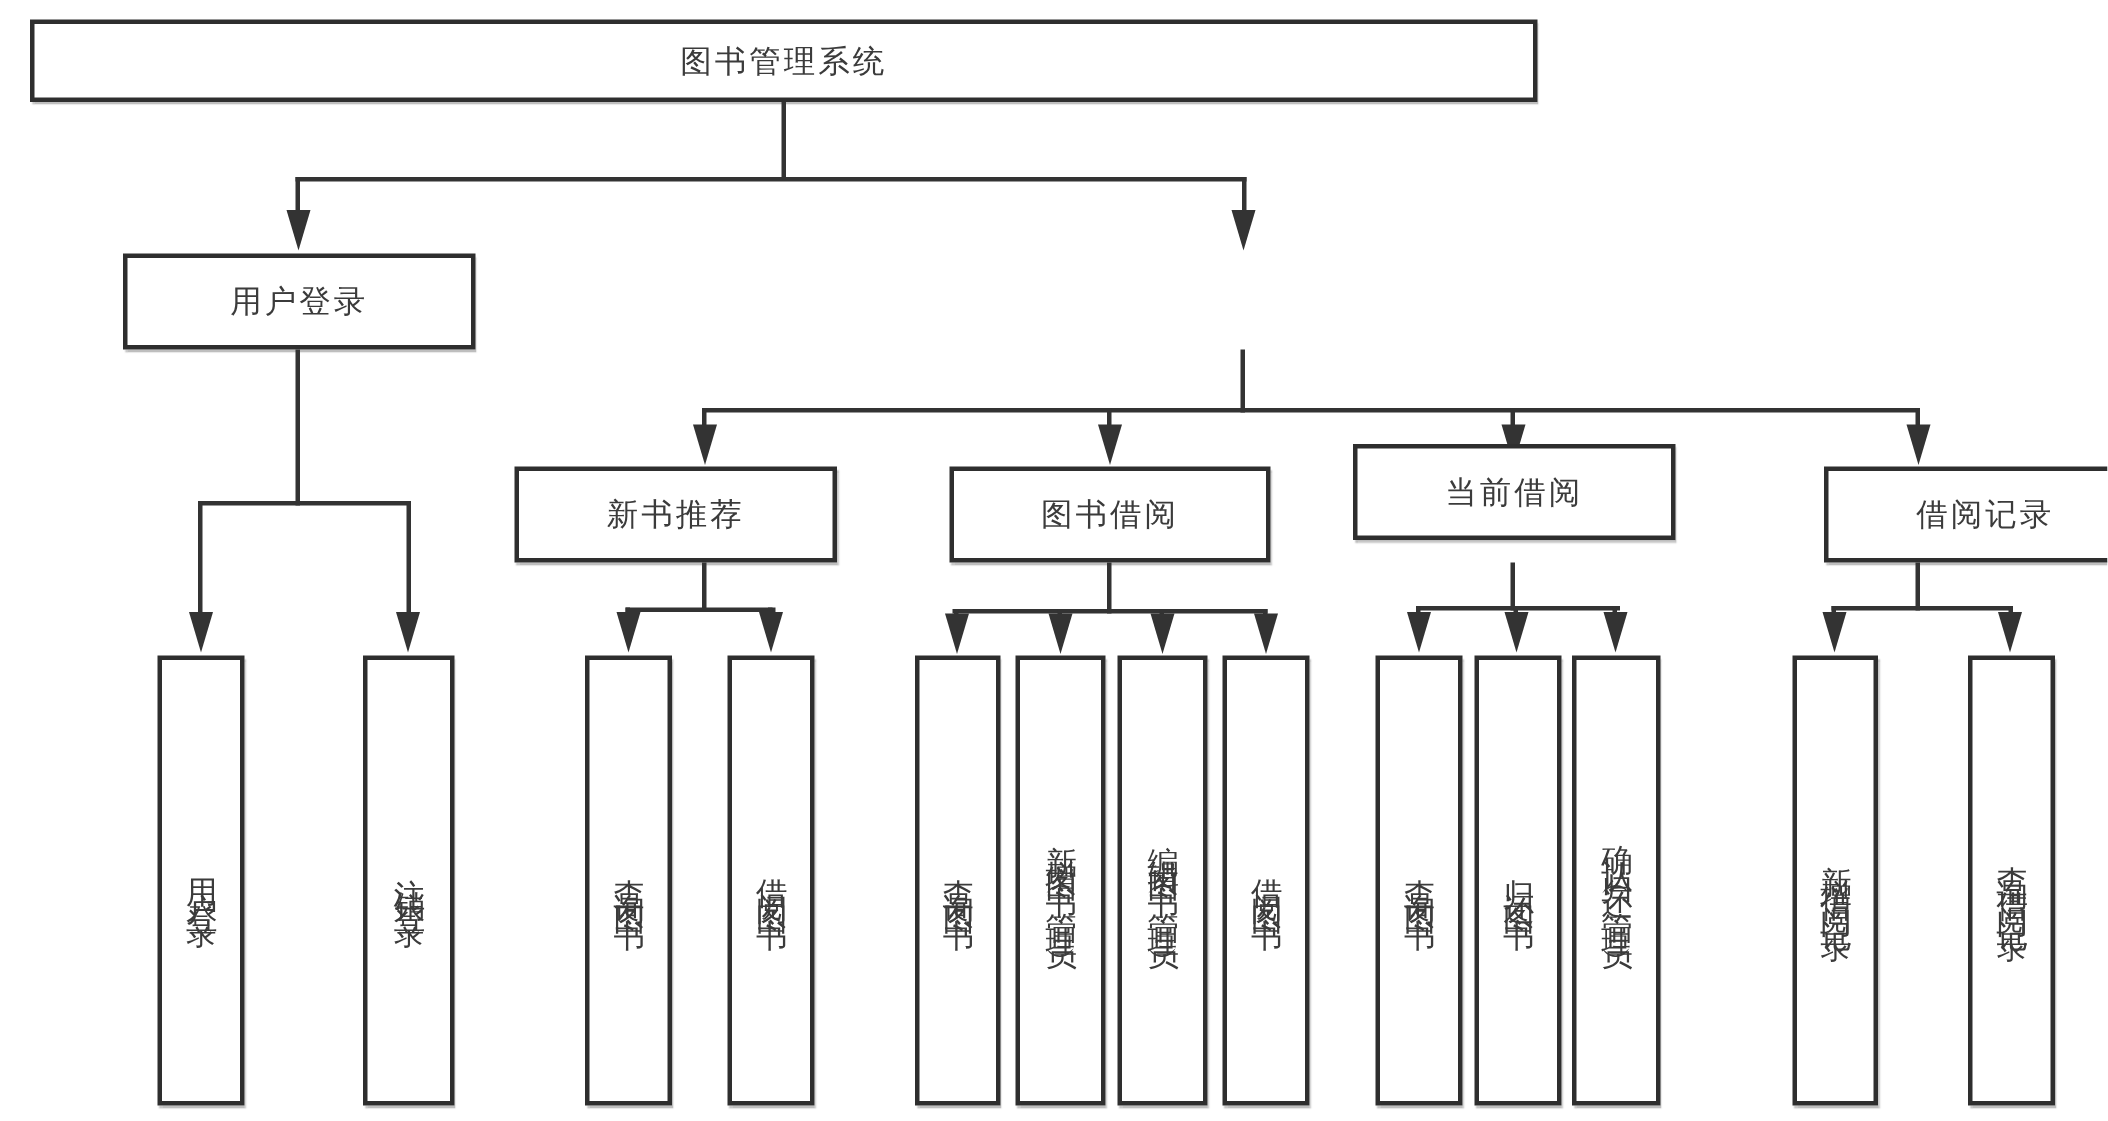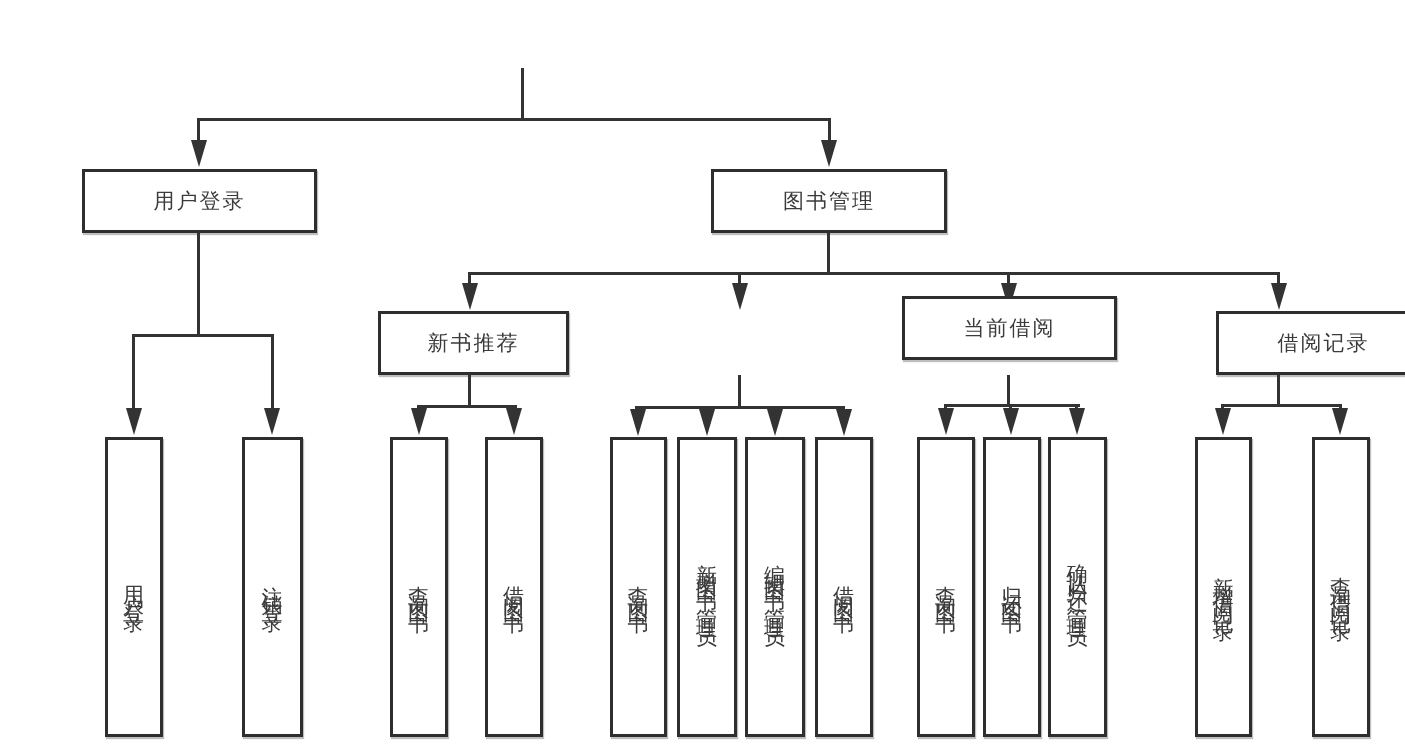--- a/index.html
+++ b/index.html
@@ -52,55 +52,58 @@
     color:var(--wm);
     letter-spacing:1px;
     white-space:nowrap;
   }
 </style>
 </head>
 <body>
 
 <div class="canvas">
 
+  <div class="box h" style="left:20px;top:13px;width:1005px;height:55px">
+    <span>图书管理系统</span>
+  </div>
 
   <div class="vl" style="left:521px;top:68px;height:52px"></div>
   <div class="hl" style="left:197px;top:118px;width:634px"></div>
   <div class="vl" style="left:197px;top:118px;height:26px"></div>
   <div class="vl" style="left:828px;top:118px;height:26px"></div>
   <div class="arrow" style="left:191px;top:140px"></div>
   <div class="arrow" style="left:821px;top:140px"></div>
 
   <div class="box h" style="left:82px;top:169px;width:235px;height:64px">
     <span>用户登录</span>
-  </div>
-  <div class="box h" style="left:711px;top:169px;width:236px;height:64px">
-    <span>图书管理</span>
   </div>
 
   <div class="vl" style="left:197px;top:233px;height:104px"></div>
   <div class="hl" style="left:132px;top:334px;width:142px"></div>
   <div class="vl" style="left:132px;top:334px;height:77px"></div>
   <div class="vl" style="left:271px;top:334px;height:77px"></div>
   <div class="arrow" style="left:126px;top:408px"></div>
   <div class="arrow" style="left:264px;top:408px"></div>
 
   <div class="vl" style="left:827px;top:233px;height:42px"></div>
   <div class="hl" style="left:468px;top:272px;width:812px"></div>
   <div class="vl" style="left:468px;top:272px;height:14px"></div>
   <div class="vl" style="left:738px;top:272px;height:14px"></div>
   <div class="vl" style="left:1007px;top:272px;height:14px"></div>
   <div class="vl" style="left:1277px;top:272px;height:14px"></div>
   <div class="arrow" style="left:462px;top:283px"></div>
   <div class="arrow" style="left:732px;top:283px"></div>
   <div class="arrow" style="left:1001px;top:283px"></div>
   <div class="arrow" style="left:1271px;top:283px"></div>
 
-  <div class="box h" style="left:378px;top:311px;width:191px;height:64px">
+  <div class="box h" style="left:343px;top:311px;width:215px;height:64px">
     <span>新书推荐</span>
+  </div>
+  <div class="box h" style="left:633px;top:311px;width:214px;height:64px">
+    <span>图书借阅</span>
   </div>
   <div class="box h" style="left:902px;top:296px;width:215px;height:64px">
     <span>当前借阅</span>
   </div>
   <div class="box h" style="left:1216px;top:311px;width:215px;height:64px">
     <span>借阅记录</span>
   </div>
 
   <div class="vl" style="left:468px;top:375px;height:33px"></div>
   <div class="hl" style="left:417px;top:405px;width:100px"></div>

